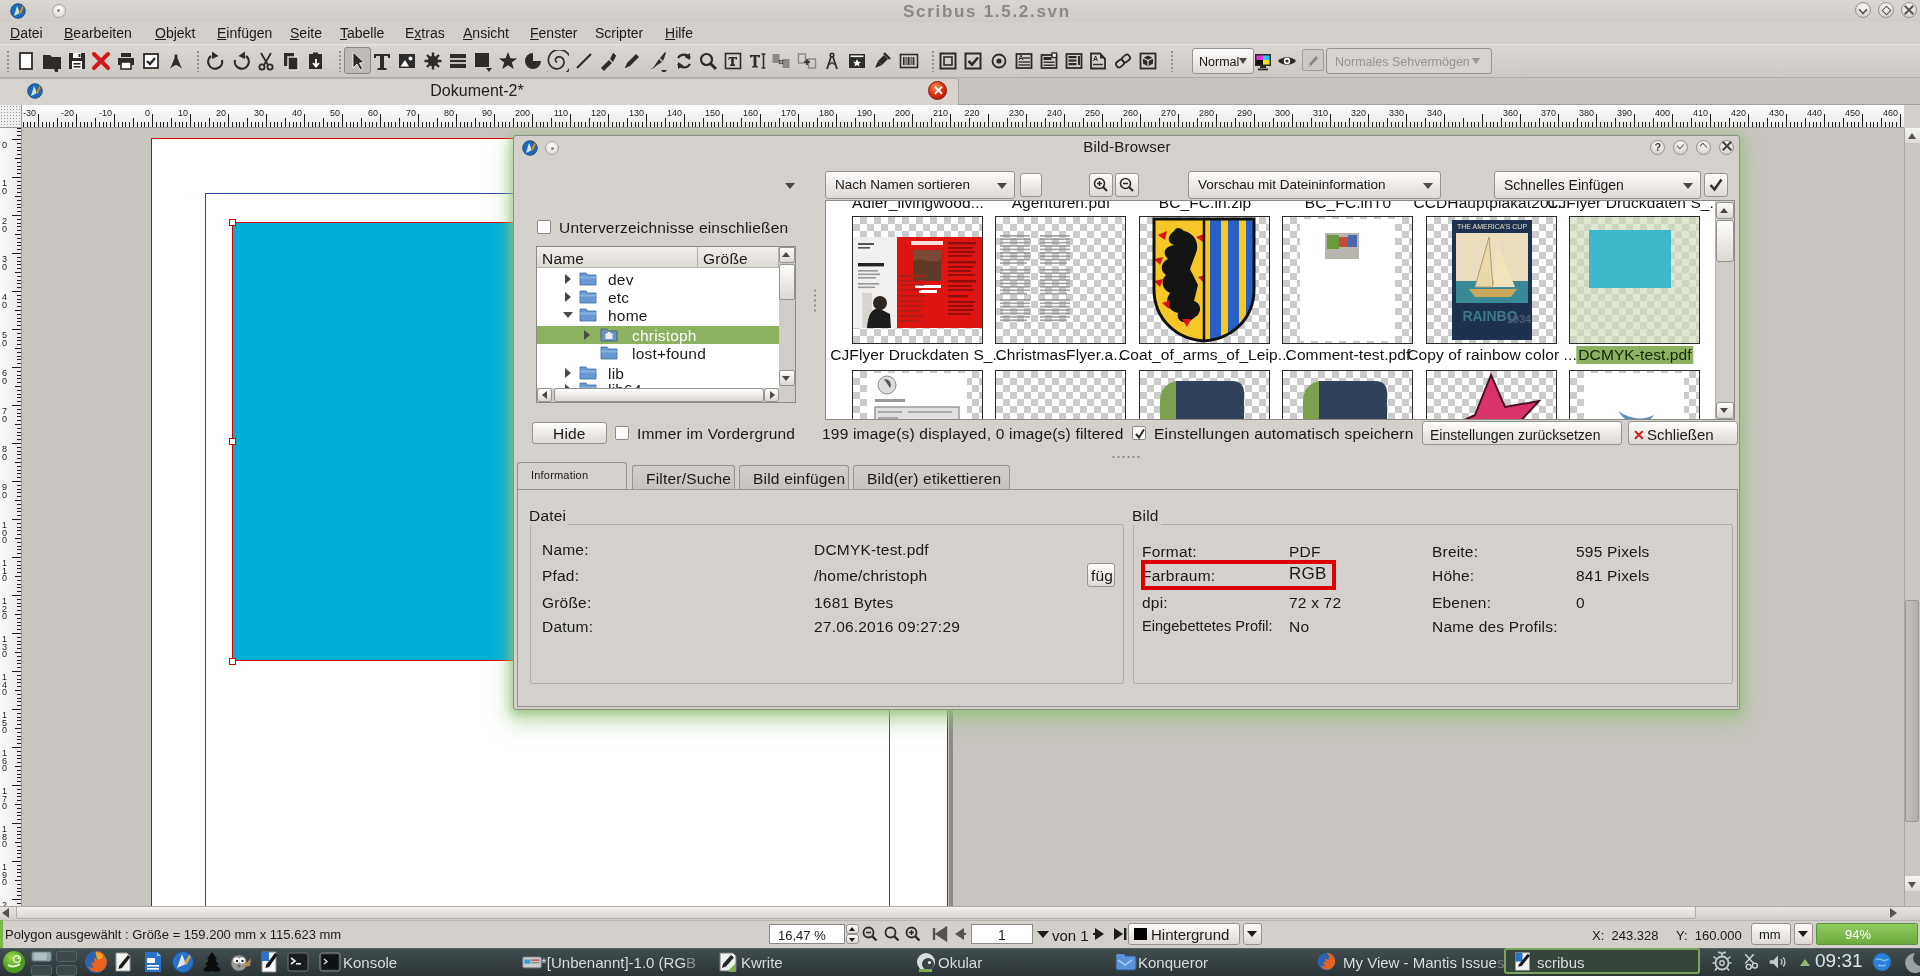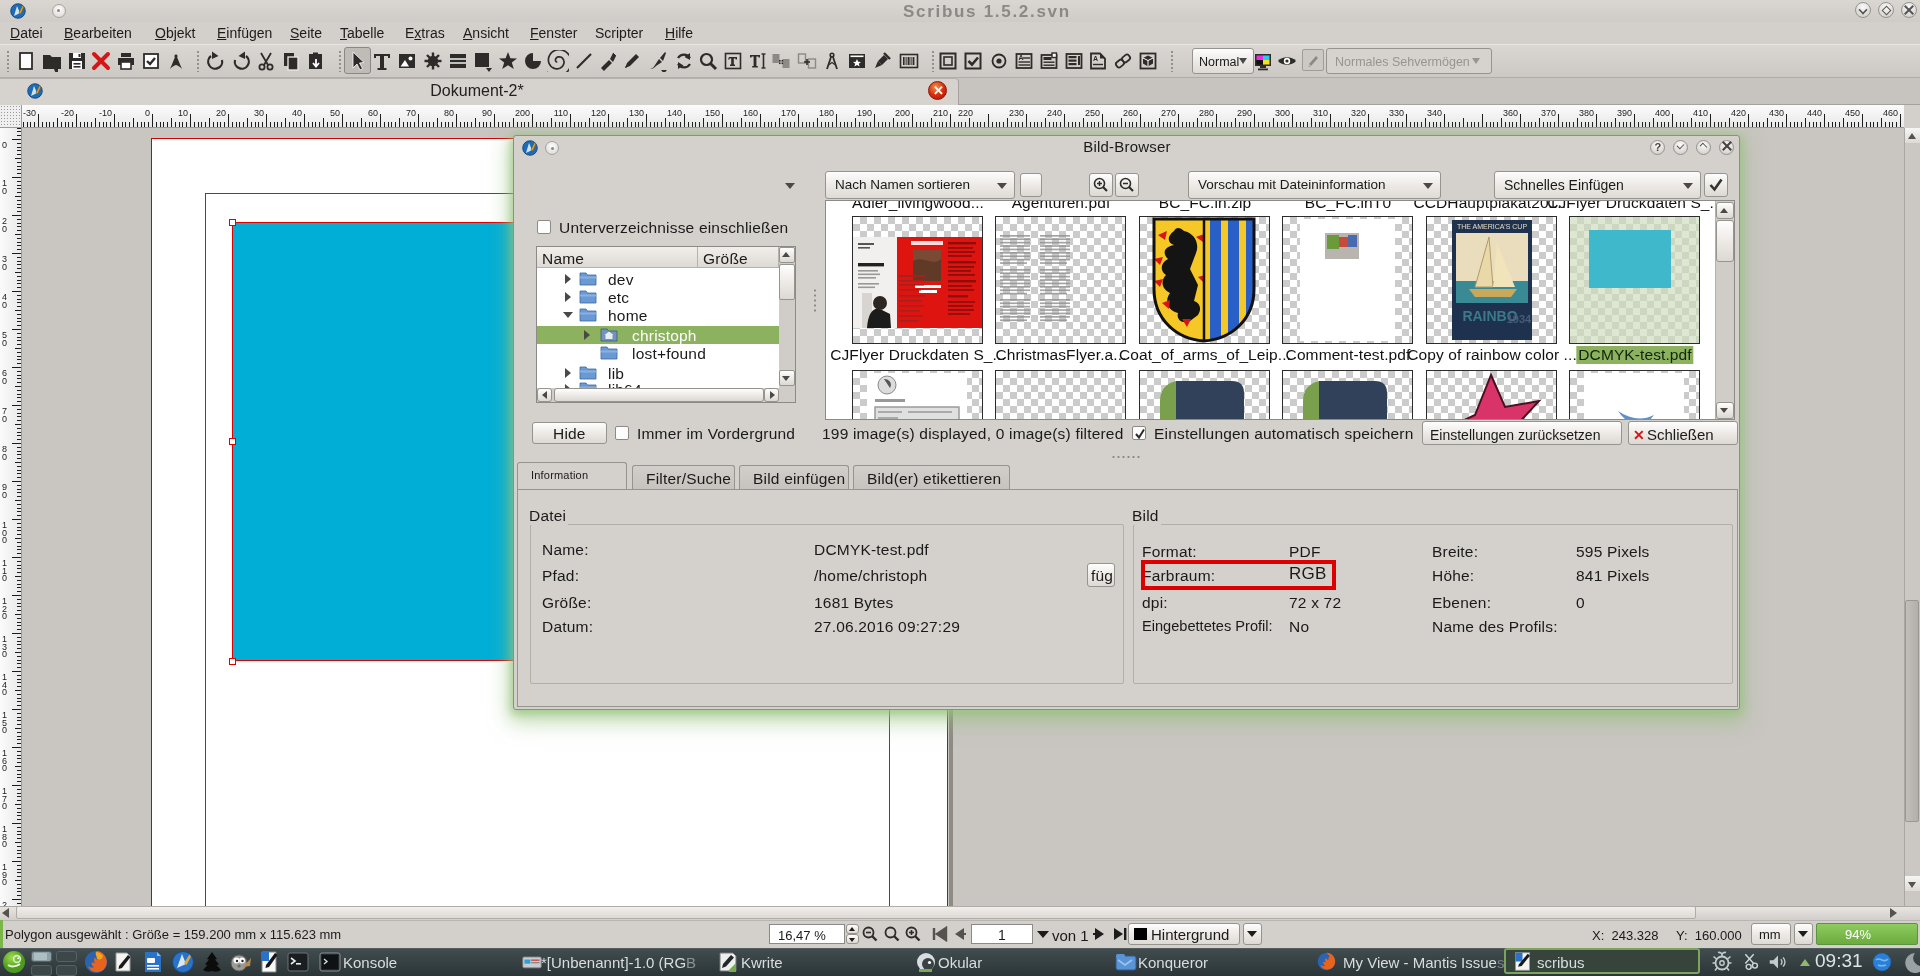--- a/index.html
+++ b/index.html
@@ -598,21 +598,21 @@
 <div class="tick" style="left:932.0px;top:17px;width:1px;height:5px"></div>
 <div class="tick" style="left:936.0px;top:17px;width:1px;height:5px"></div>
 <div class="tick" style="left:939.0px;top:17px;width:1px;height:5px"></div>
 <div class="tick" style="left:943.0px;top:17px;width:1px;height:5px"></div>
 <div class="tick" style="left:947.0px;top:13px;width:1px;height:9px"></div>
 <div class="tick" style="left:951.0px;top:17px;width:1px;height:5px"></div>
 <div class="tick" style="left:955.0px;top:17px;width:1px;height:5px"></div>
 <div class="tick" style="left:958.0px;top:17px;width:1px;height:5px"></div>
 <div class="tick" style="left:962.0px;top:17px;width:1px;height:5px"></div>
 <div class="tick" style="left:966.0px;top:9px;width:1px;height:13px"></div>
-<div class="rnum" style="left:936.0px;top:3px;width:28px;text-align:left">220</div>
+<div class="rnum" style="left:936.0px;top:3px;width:28px;text-align:center">220</div>
 <div class="tick" style="left:970.0px;top:17px;width:1px;height:5px"></div>
 <div class="tick" style="left:974.0px;top:17px;width:1px;height:5px"></div>
 <div class="tick" style="left:977.0px;top:17px;width:1px;height:5px"></div>
 <div class="tick" style="left:981.0px;top:17px;width:1px;height:5px"></div>
 <div class="tick" style="left:985.0px;top:13px;width:1px;height:9px"></div>
 <div class="tick" style="left:989.0px;top:17px;width:1px;height:5px"></div>
 <div class="tick" style="left:993.0px;top:17px;width:1px;height:5px"></div>
 <div class="tick" style="left:996.0px;top:17px;width:1px;height:5px"></div>
 <div class="tick" style="left:1000.0px;top:17px;width:1px;height:5px"></div>
 <div class="tick" style="left:1004.0px;top:9px;width:1px;height:13px"></div>

